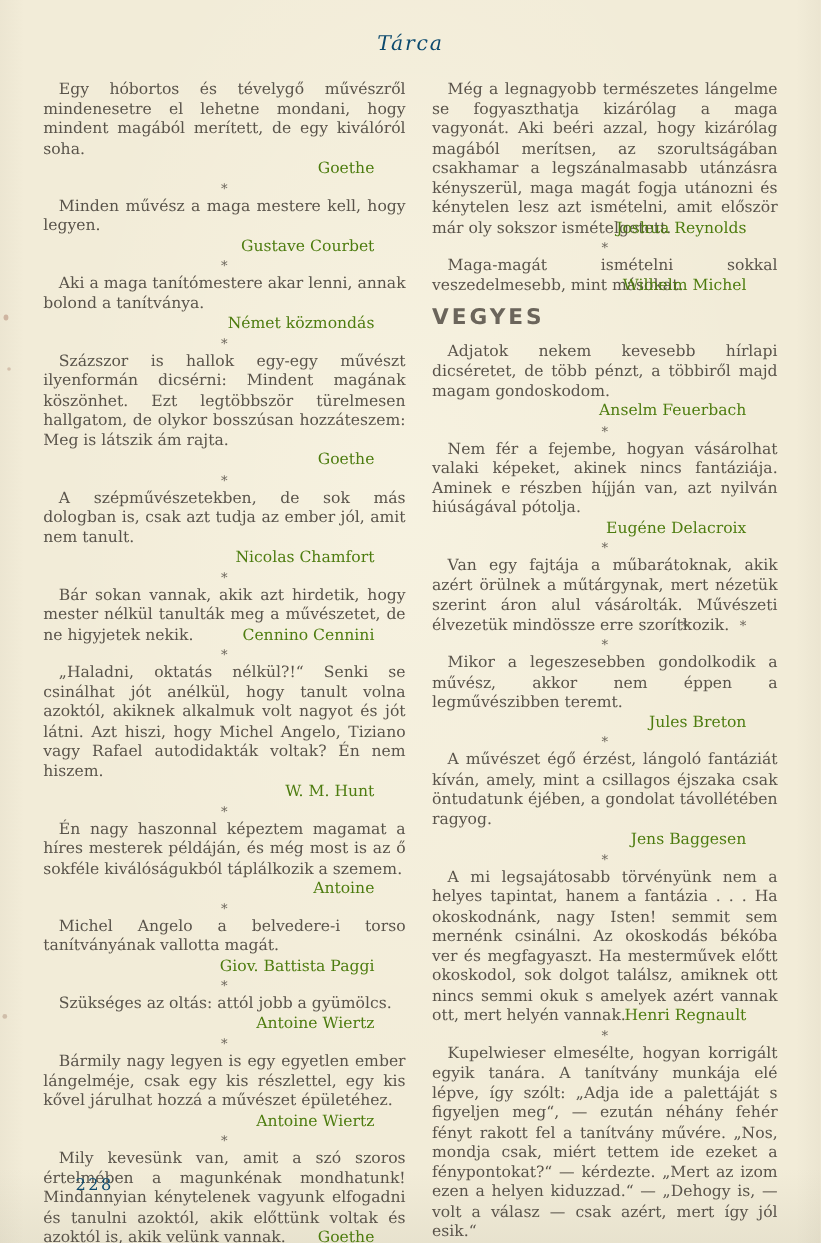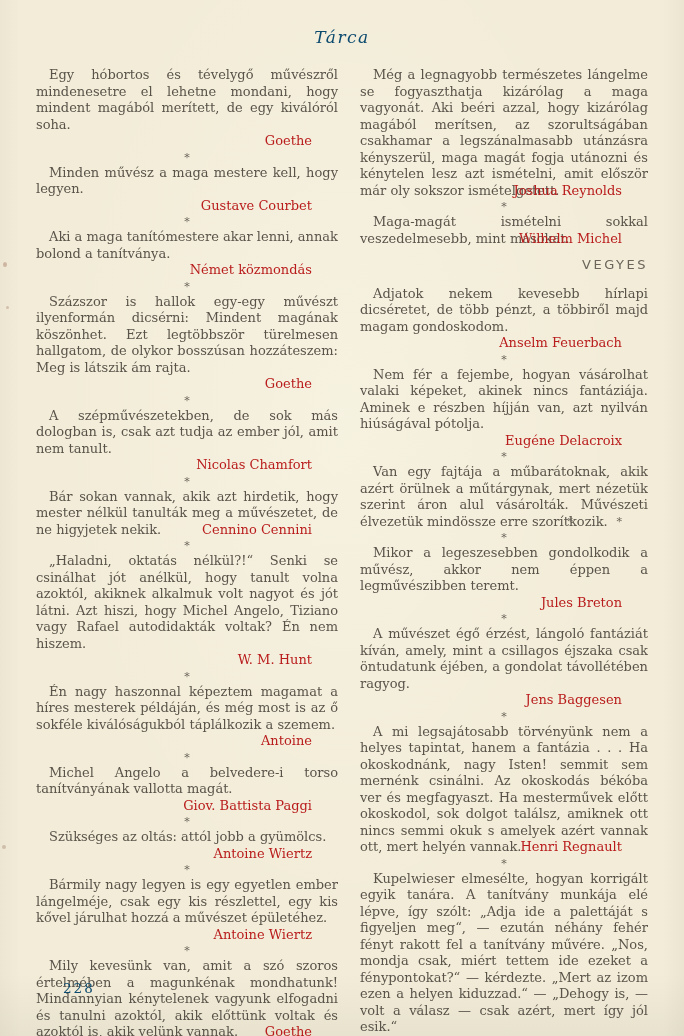--- a/index.html
+++ b/index.html
@@ -28,35 +28,35 @@
     display:flex;gap:22px;
   }
   .col{font-size:13px;line-height:16.5px;}
   .col-left{width:302px;}
   .col-right{width:288px;}
   .qtext{
     margin:0;text-align:justify;text-indent:13px;
     color:#59534a;
   }
   .author{
-    text-align:right;padding-right:26px;color:#b91c1c;
+    text-align:right;padding-right:26px;color:#4d7c0f;
   }
   .author.inline{margin-top:-16.5px;}
   .end-marks{
     text-align:right;padding-right:6px;margin-top:-16.5px;
     letter-spacing:20px;font-size:11px;color:#6a645a;
   }
   .sep{
     text-align:center;font-size:11px;line-height:10px;
     margin:3px 0 2px 0;color:#6a645a;
   }
   .section-heading{
     font-family:"DejaVu Sans", sans-serif;
-    font-size:13px;font-weight:400;letter-spacing:2.5px;
-    color:#6b655b;margin:10px 0 12px 0;text-align:right;
+    font-size:18px;font-weight:700;letter-spacing:2.5px;
+    color:#6b655b;margin:10px 0 12px 0;
   }
   .page-number{
     position:absolute;left:63px;top:980px;
     font-size:13.5px;letter-spacing:2px;color:#0c4a6e;
   }
 </style>
 </head>
 <body>
 
 <div class="page-surface"></div>

